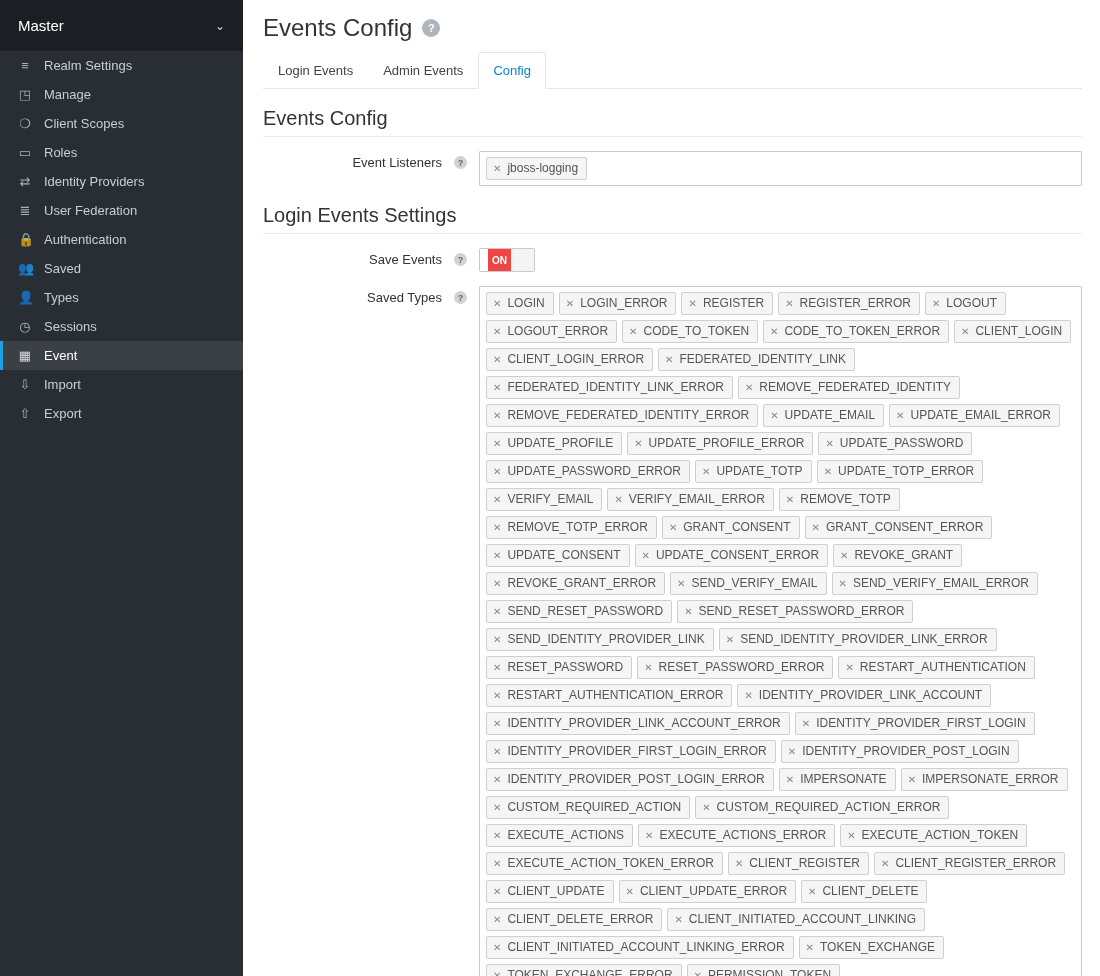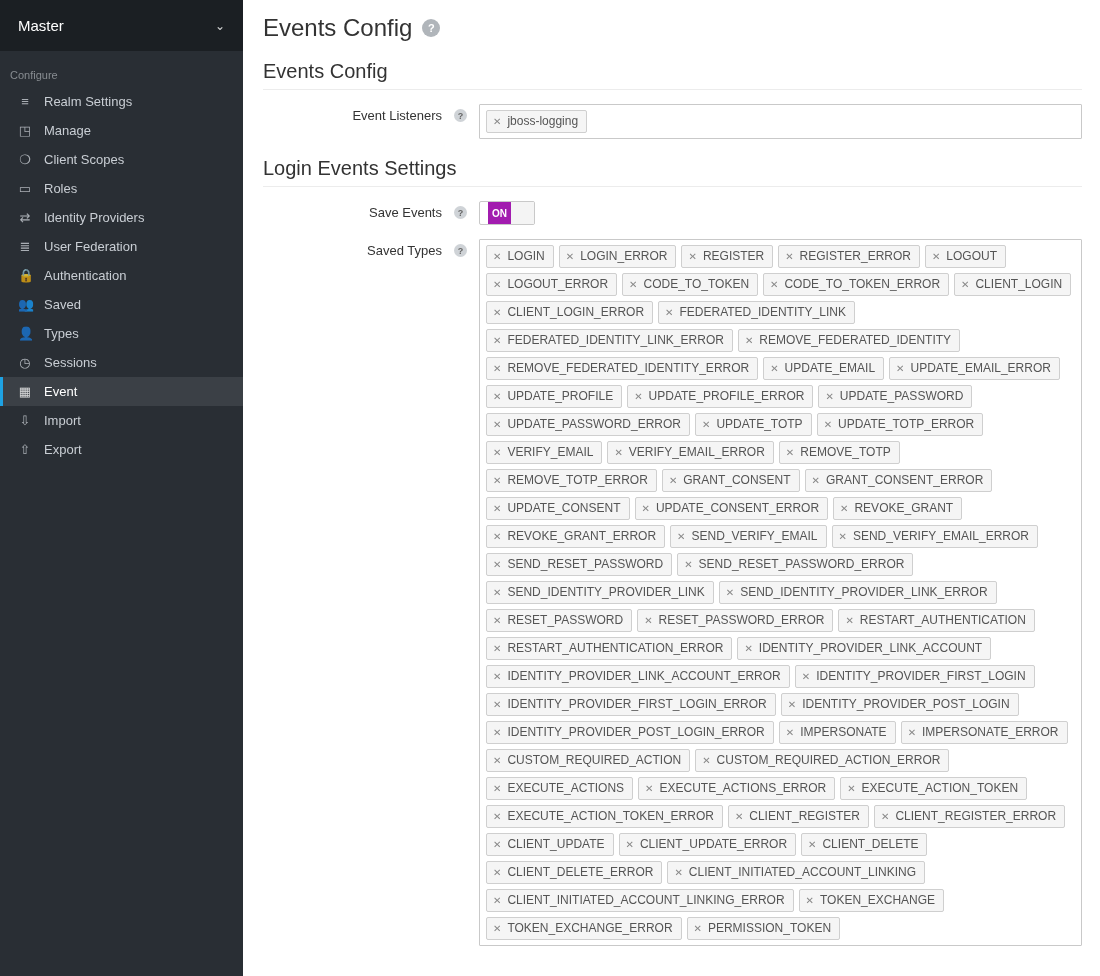--- a/index.html
+++ b/index.html
@@ -22,33 +22,32 @@
   h2.sub{font-size:20px;font-weight:400;color:#333;margin:18px 0 4px;border-bottom:1px solid #ececec;padding-bottom:6px;}
   .form-row{display:flex;align-items:flex-start;margin-top:14px;}
   .form-label{width:216px;text-align:right;padding-right:12px;padding-top:4px;color:#333;display:flex;justify-content:flex-end;align-items:center;gap:12px;}
   .form-label .qm{display:inline-flex;width:13px;height:13px;border-radius:50%;background:#cfd3d7;color:#666;font-size:9px;font-weight:700;align-items:center;justify-content:center;}
   .form-field{flex:1;}
   .tag-box{border:1px solid #c9c9c9;padding:5px 6px;min-height:30px;display:flex;flex-wrap:wrap;gap:5px;border-radius:1px;}
   .tag{display:inline-flex;align-items:center;gap:6px;background:#f5f5f5;border:1px solid #cfcfcf;border-radius:2px;padding:3px 8px 3px 6px;font-size:12px;color:#555;line-height:15px;white-space:nowrap;}
   .tag .x{color:#888;font-size:10px;cursor:pointer;}
   .switch{display:flex;border:1px solid #c9c9c9;border-radius:2px;overflow:hidden;width:56px;height:24px;}
   .switch .lbl{flex:1;display:flex;align-items:center;justify-content:center;font-size:10px;font-weight:700;}
-  .switch.on .lbl-on{background:#a21caf;color:#fff;margin-left:8px;}
+  .switch.on .lbl-on{background:#ef4444;color:#fff;margin-left:8px;}
   .switch.on .lbl-off{background:#f4f4f4;color:#f4f4f4;}
 </style>
 </head>
 <body>
 
 <div class="app">
   <aside class="sidebar">
     <div class="realm-selector">
       <span>Master</span>
       <span class="chev">⌄</span>
     </div>
-    <div class="sec-head">Configure</div>
     <ul class="nav" id="nav-configure">
         <li>
           <span class="ico">≡</span>
           <span>Realm Settings</span>
         </li>
         <li>
           <span class="ico">◳</span>
           <span>Manage</span>
         </li>
         <li>
@@ -99,20 +98,25 @@
         </li>
       </ul>
   </aside>
 
   <main class="main">
     <h1 class="page-title">
       <span>Events Config</span>
       <span class="help-icon">?</span>
     </h1>
 
+    <div class="tabs" id="tabs">
+        <div class="tab">Login Events</div>
+        <div class="tab">Admin Events</div>
+        <div class="tab active">Config</div>
+      </div>
 
     <h2 class="sub">Events Config</h2>
     <div class="form-row">
       <div class="form-label">
         <span>Event Listeners</span>
         <span class="qm">?</span>
       </div>
       <div class="form-field">
         <div class="tag-box" id="listeners-box">
             <span class="tag">

